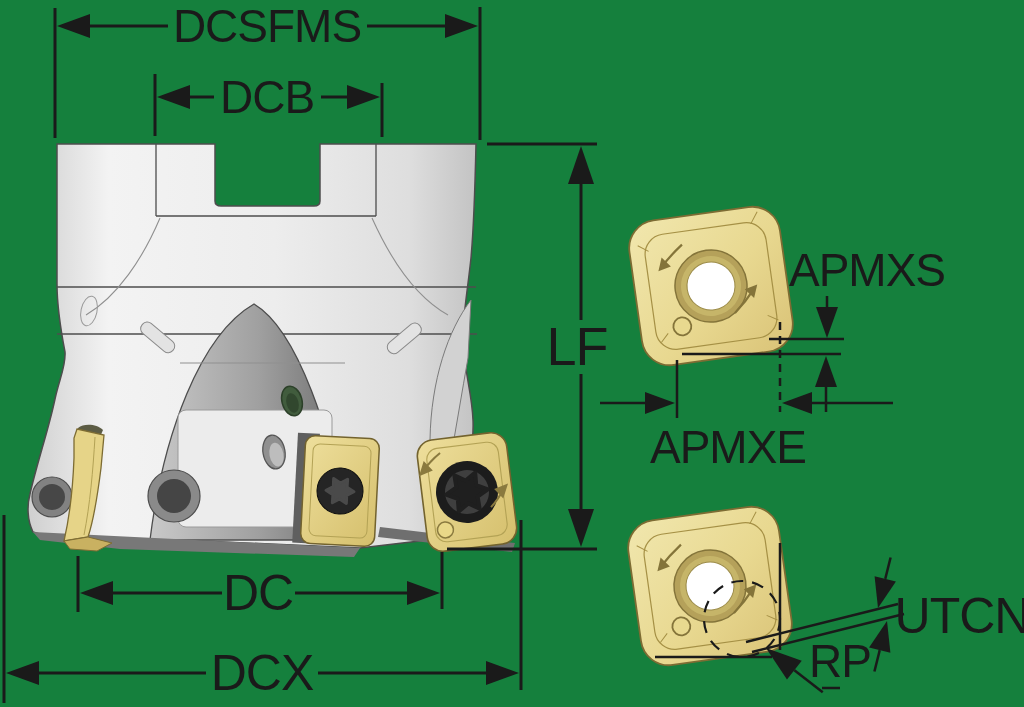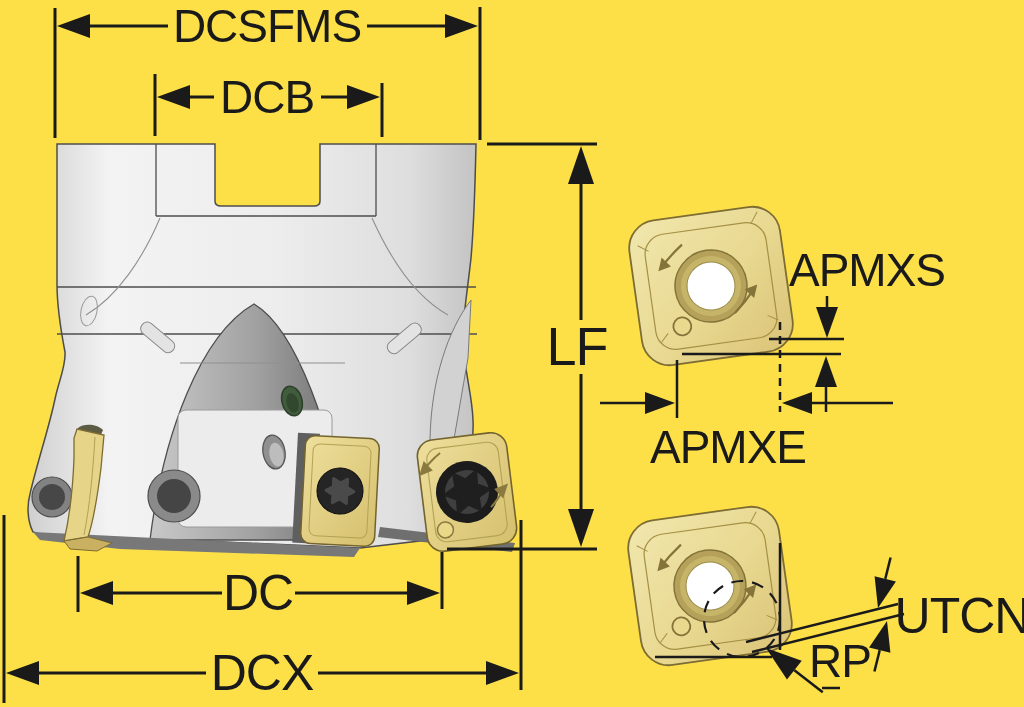--- a/index.html
+++ b/index.html
@@ -1,16 +1,16 @@
 <!DOCTYPE html>
 <html><head>
 <meta charset="utf-8">
 <style>
   html,body{margin:0;padding:0;background:#ffffff;}
-  .stage{position:relative;width:1024px;height:707px;background:#fde047;overflow:hidden;}
+  .stage{position:relative;width:1024px;height:707px;background:#15803d;overflow:hidden;}
   .stage svg{position:absolute;left:0;top:0;}
   text{font-family:"Liberation Sans", sans-serif;fill:#1a1a1a;}
   .dim-label{font-size:46px;letter-spacing:-1px;}
   .dim-label-big{font-size:50px;letter-spacing:-1px;}
   .dim-label-lf{font-size:54px;letter-spacing:-1px;}
   .dimline{stroke:#1a1a1a;stroke-width:3;fill:none;}
   .dimthin{stroke:#1a1a1a;stroke-width:2.5;fill:none;}
   .arrow{fill:#1a1a1a;stroke:none;}
   .bodyline{stroke:#4d4d4d;stroke-width:1.3;fill:none;}
   .faintline{stroke:#8f8f8f;stroke-width:1.1;fill:none;}

